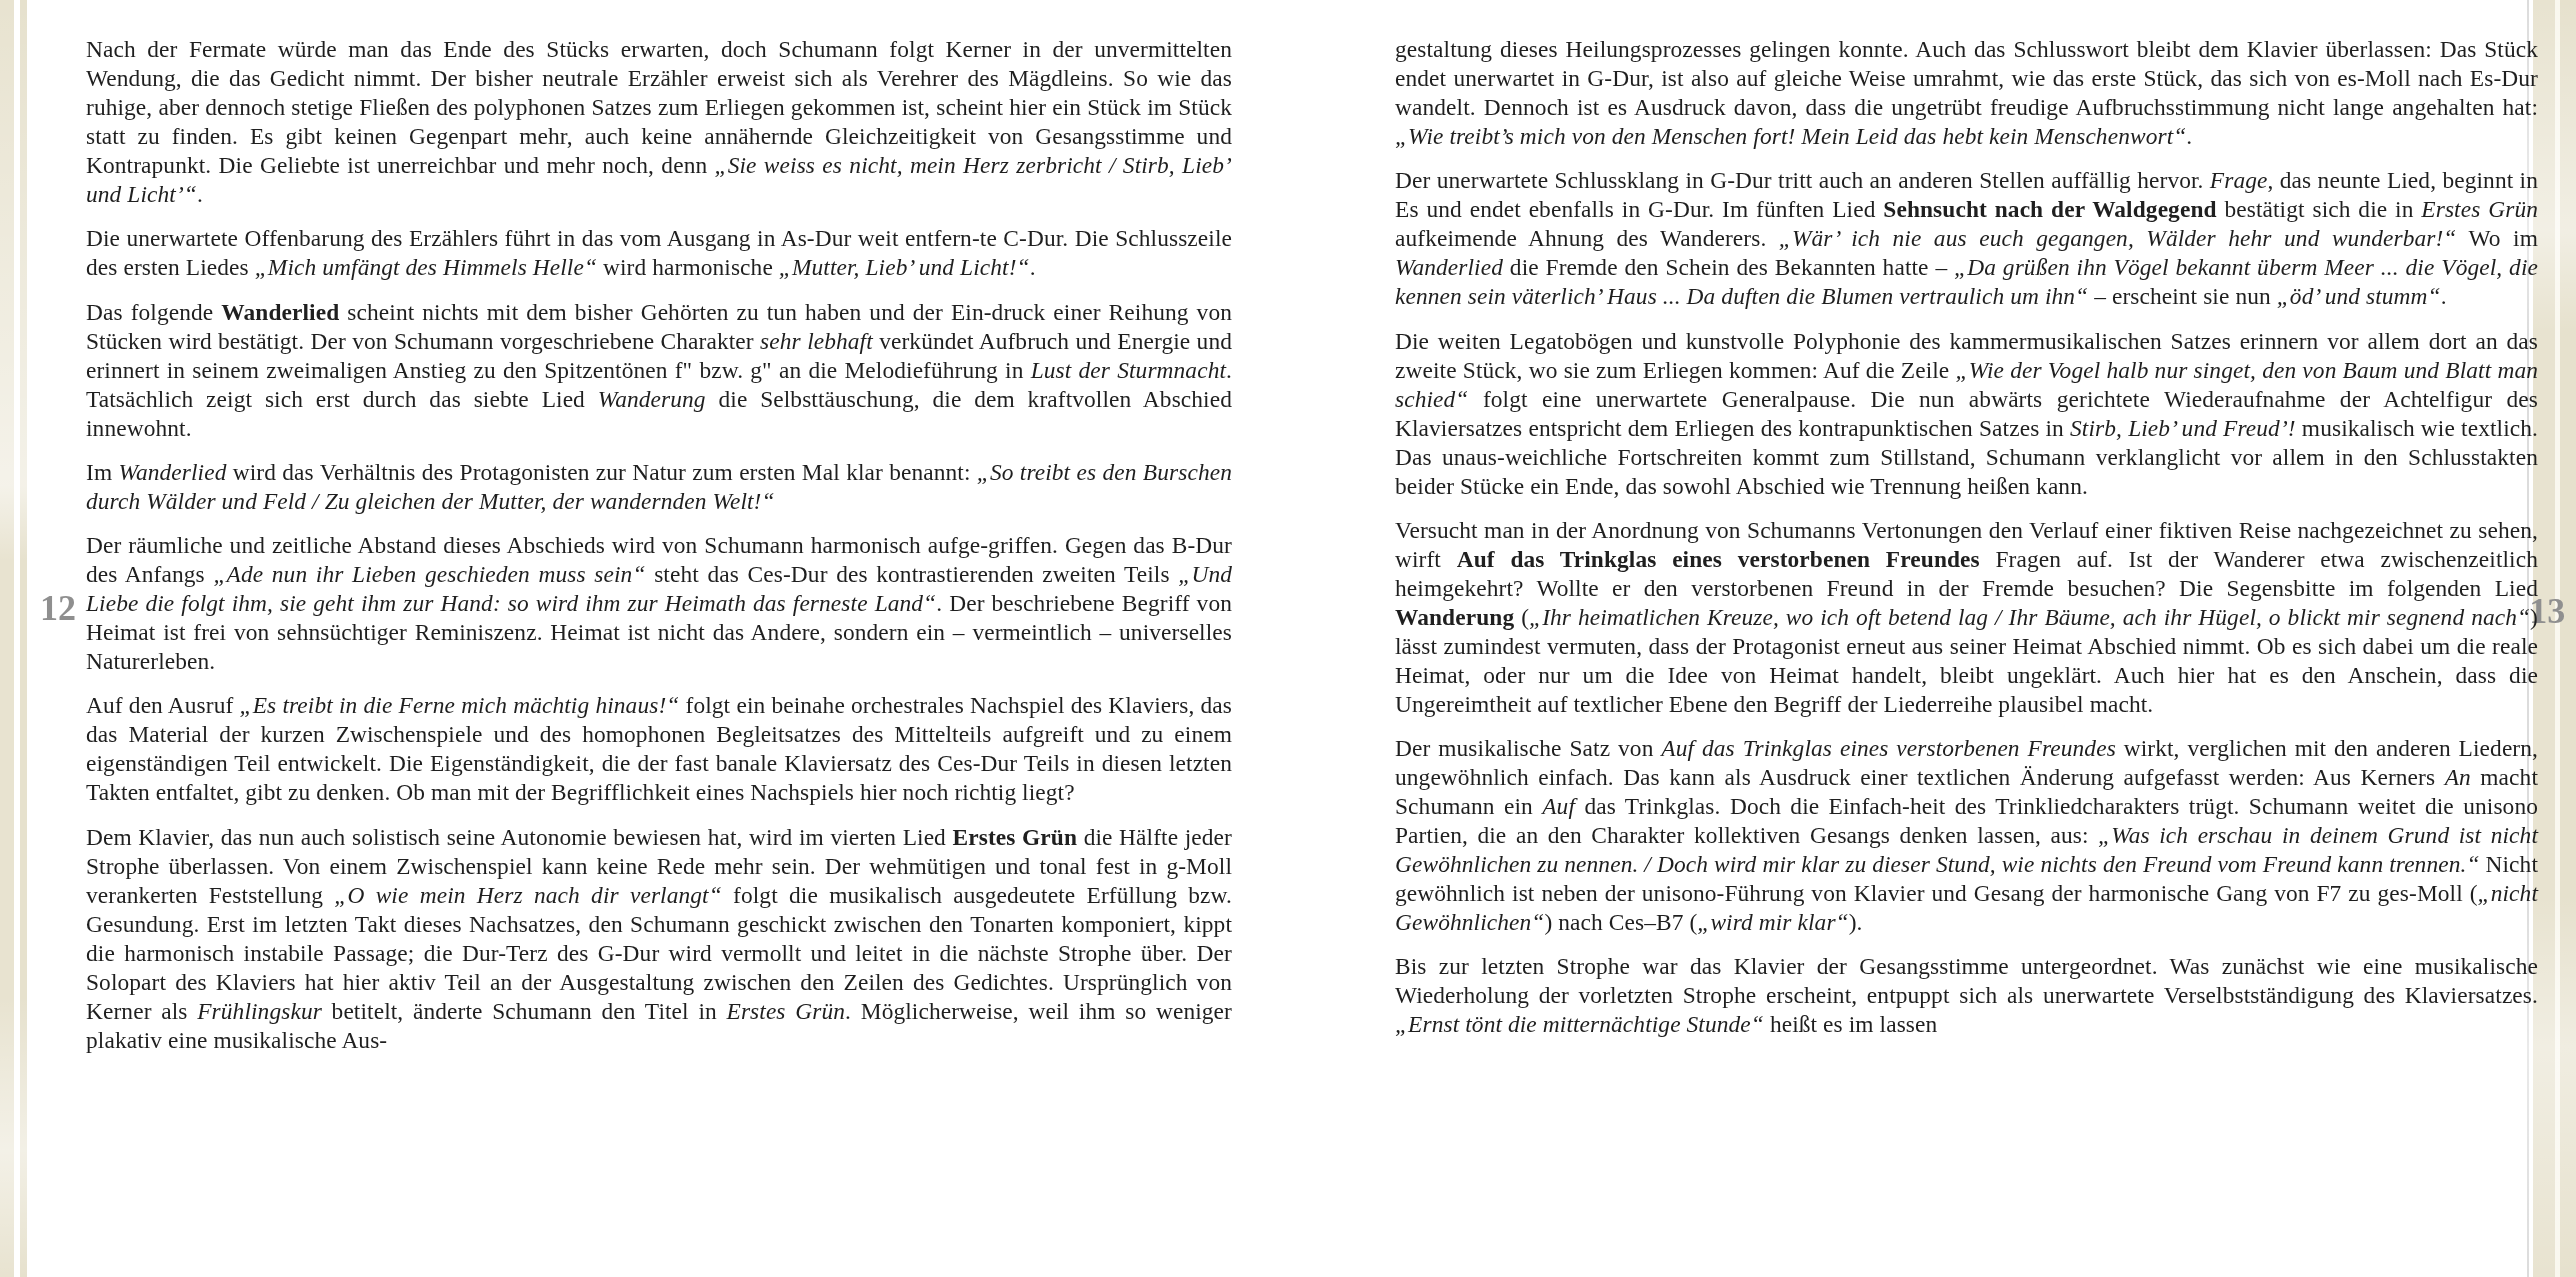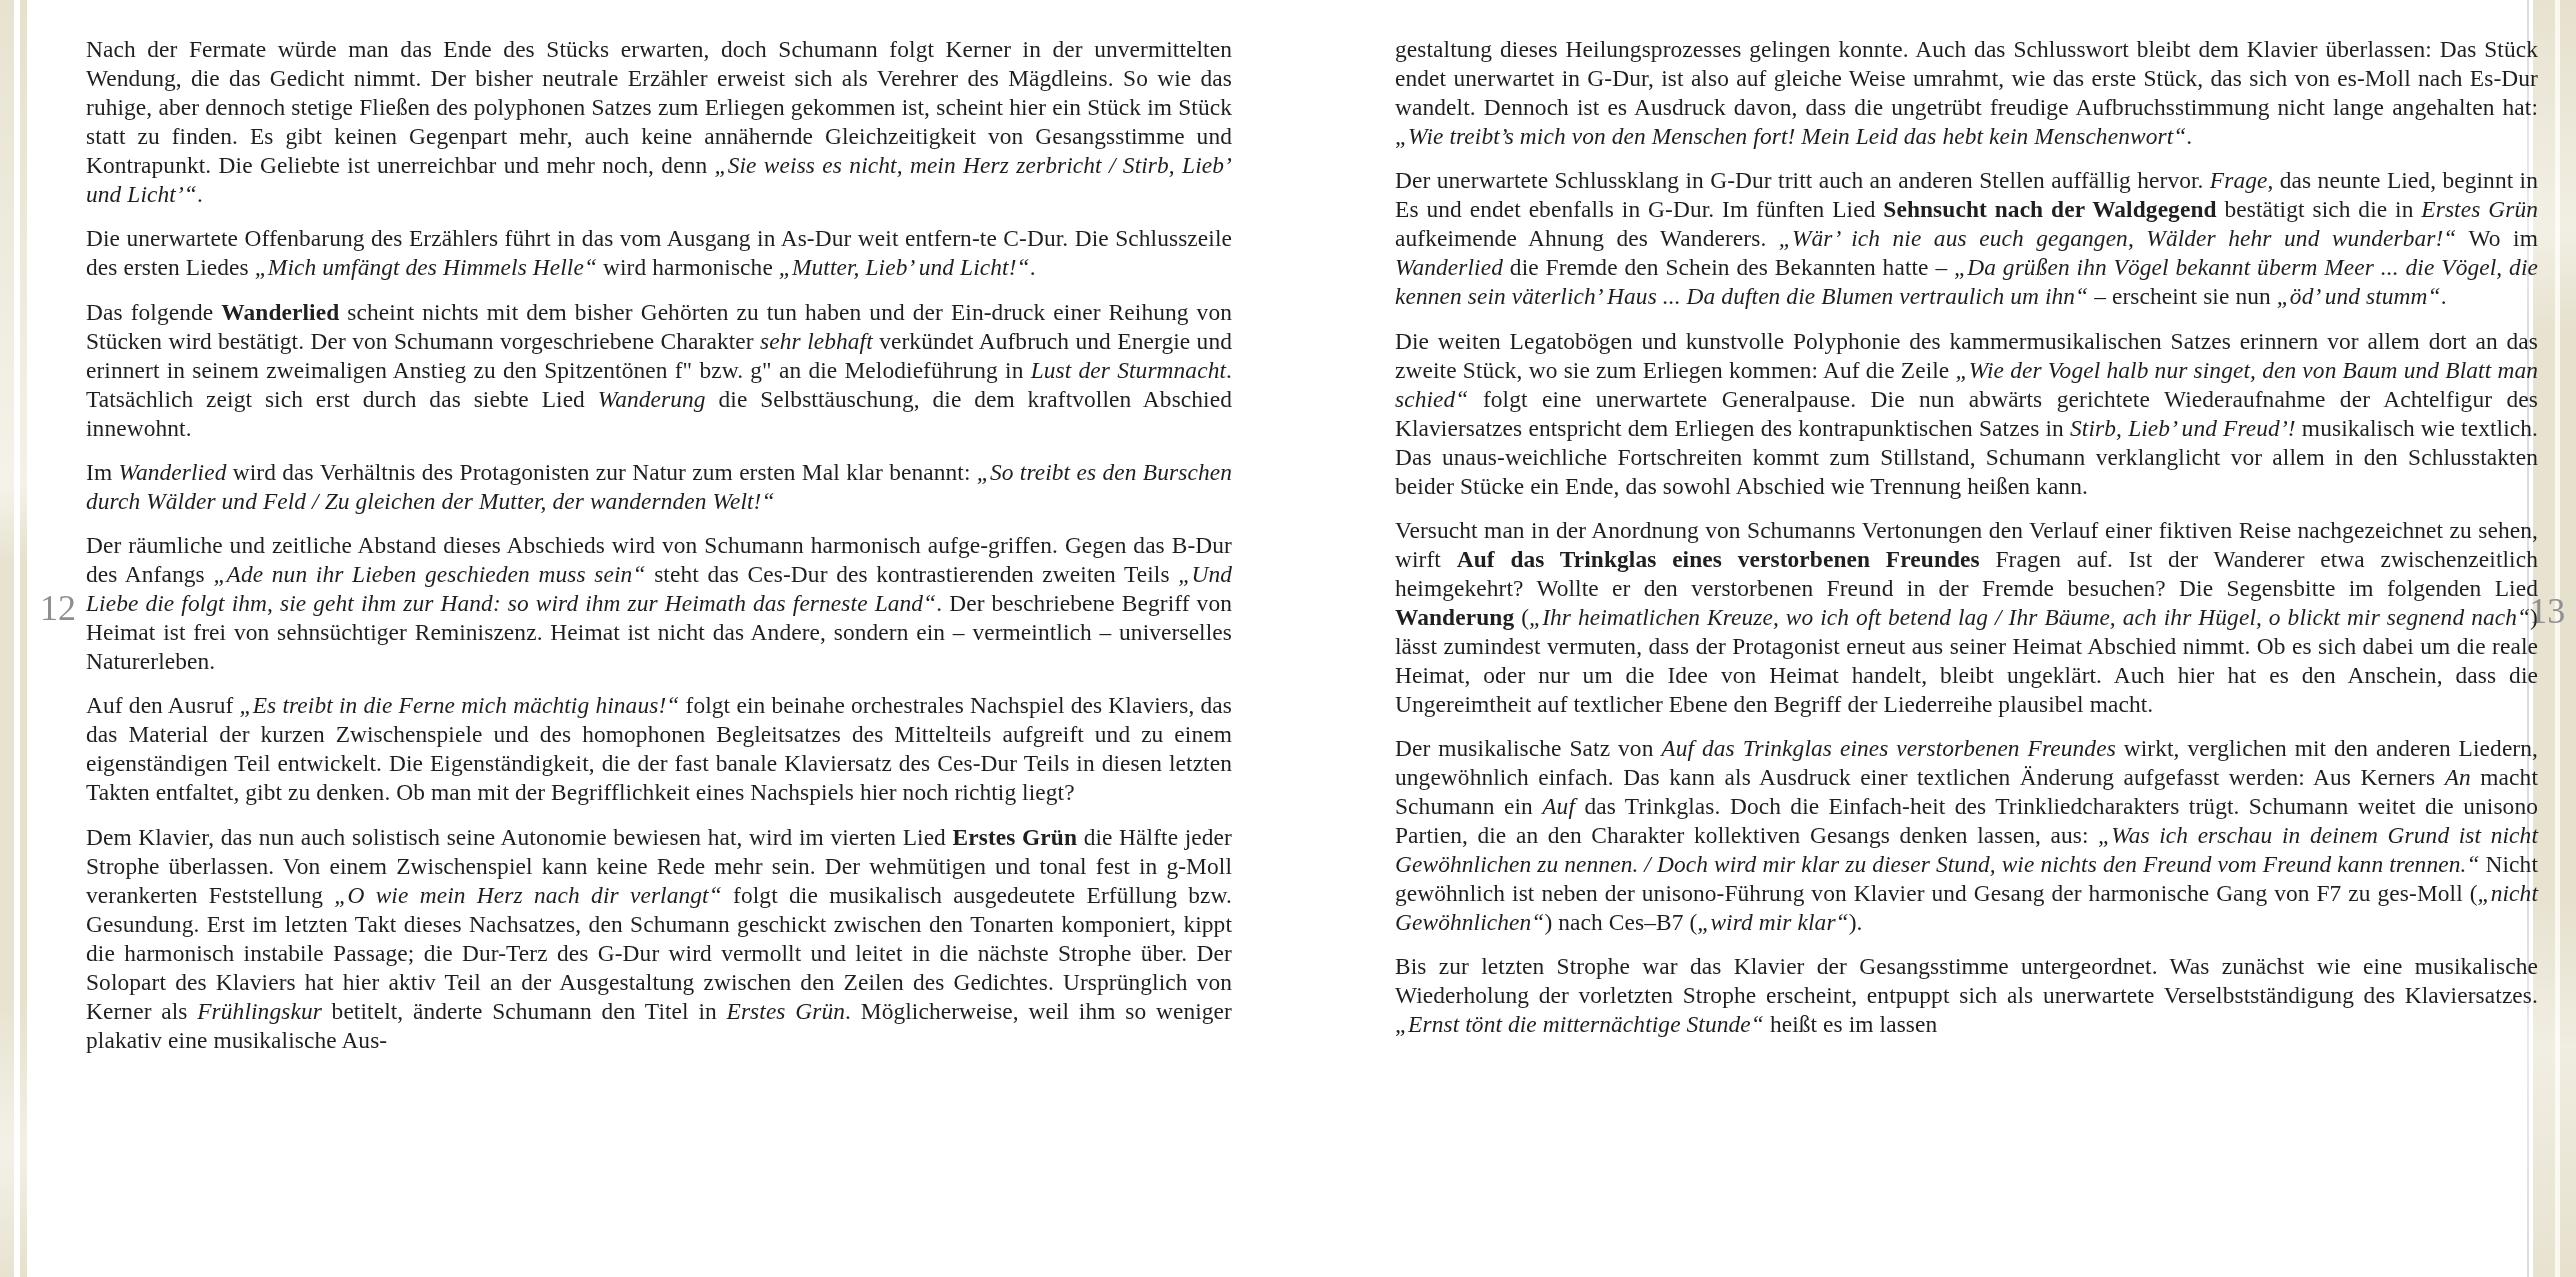--- a/index.html
+++ b/index.html
@@ -64,20 +64,21 @@
   .column-right { left: 1395px; width: 1143px; }
   .para { margin: 0 0 15.3px 0; }
   .para:last-child { margin-bottom: 0; }
   .i { font-style: italic; }
   .b { font-weight: bold; }
   .page-number {
     position: absolute;
     font-size: 36px;
     color: #8f8f8f;
     line-height: 1;
+    font-weight: bold;
   }
   .page-number-left  { left: 40px;  top: 590px; }
   .page-number-right { right: 10.8px; top: 593px; }
 </style>
 </head>
 <body>
 
 <div class="edge-left"></div>
 <div class="edge-right"></div>
 

